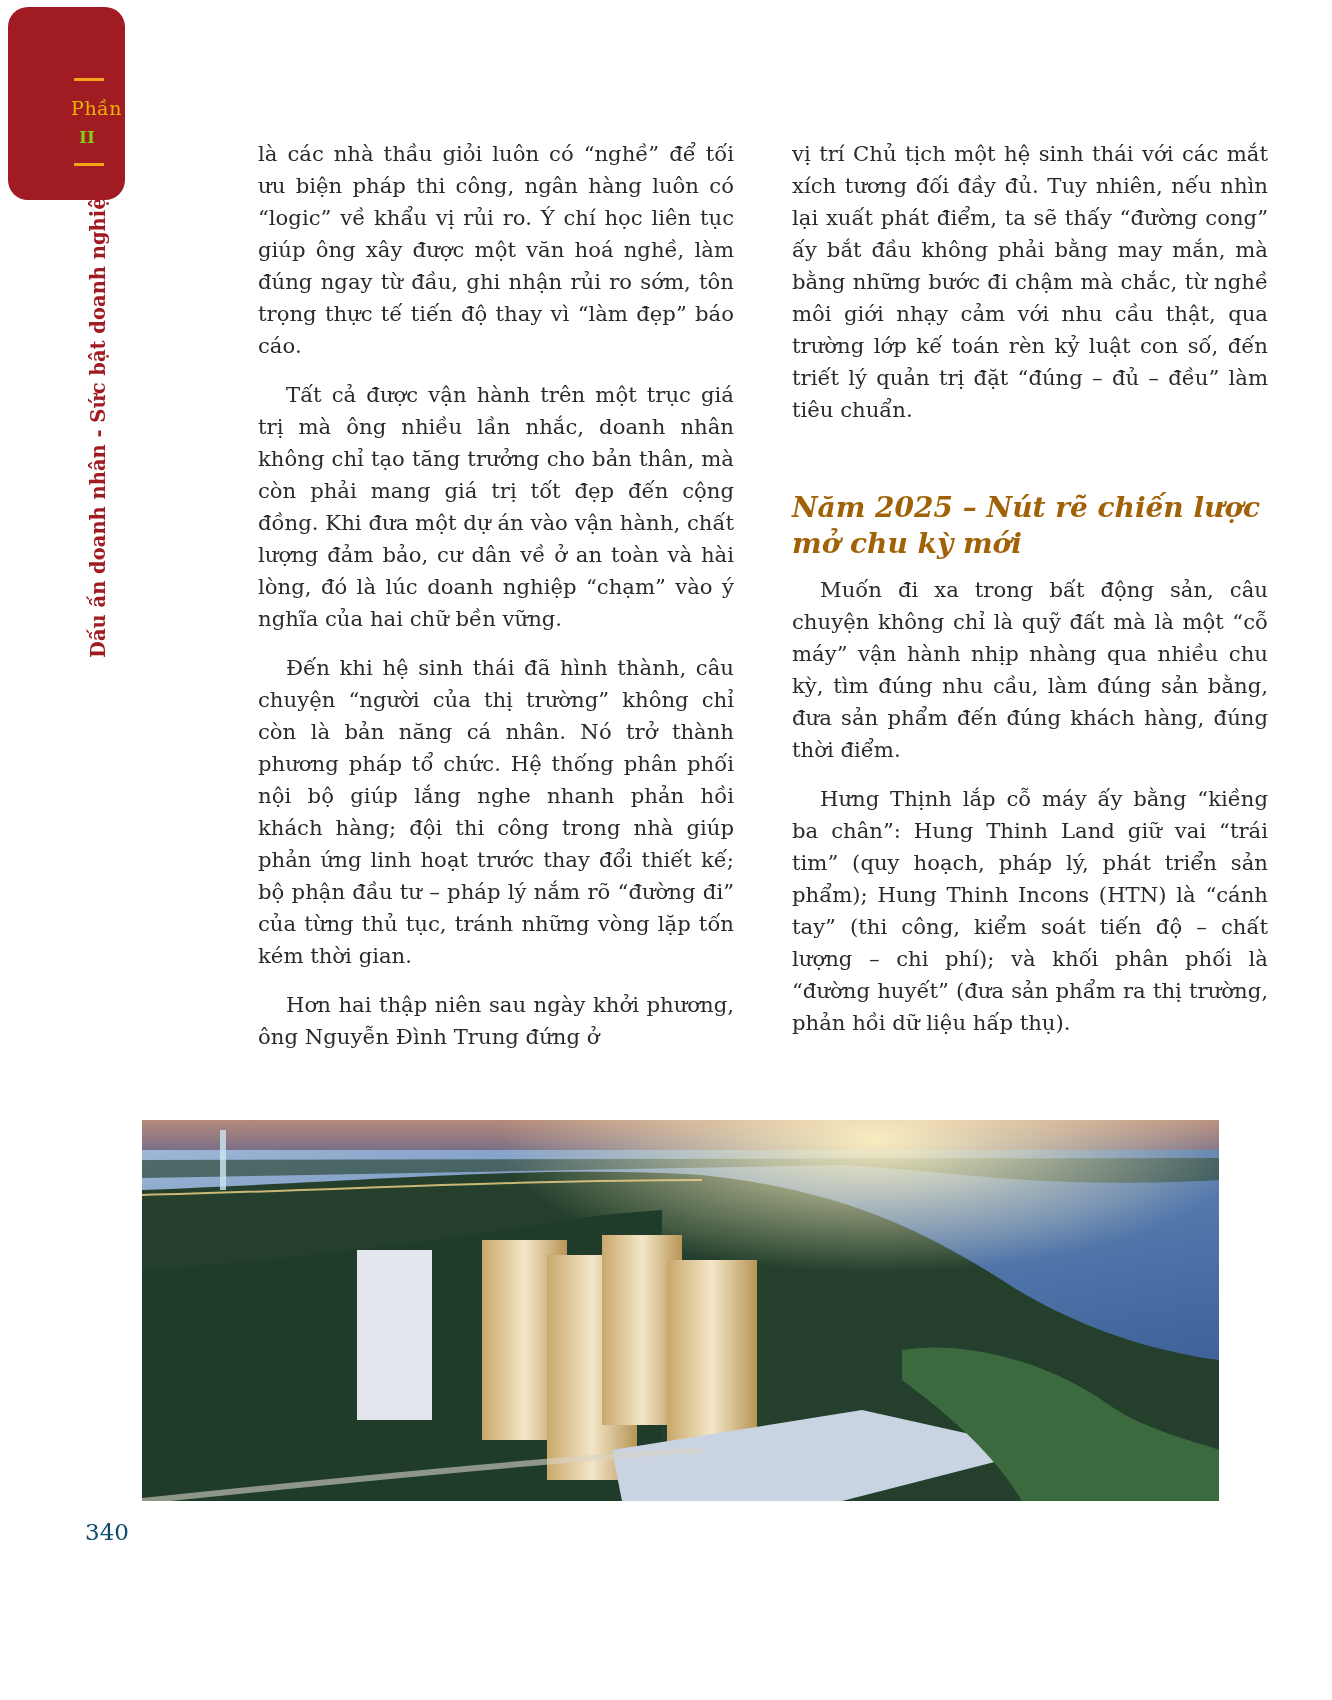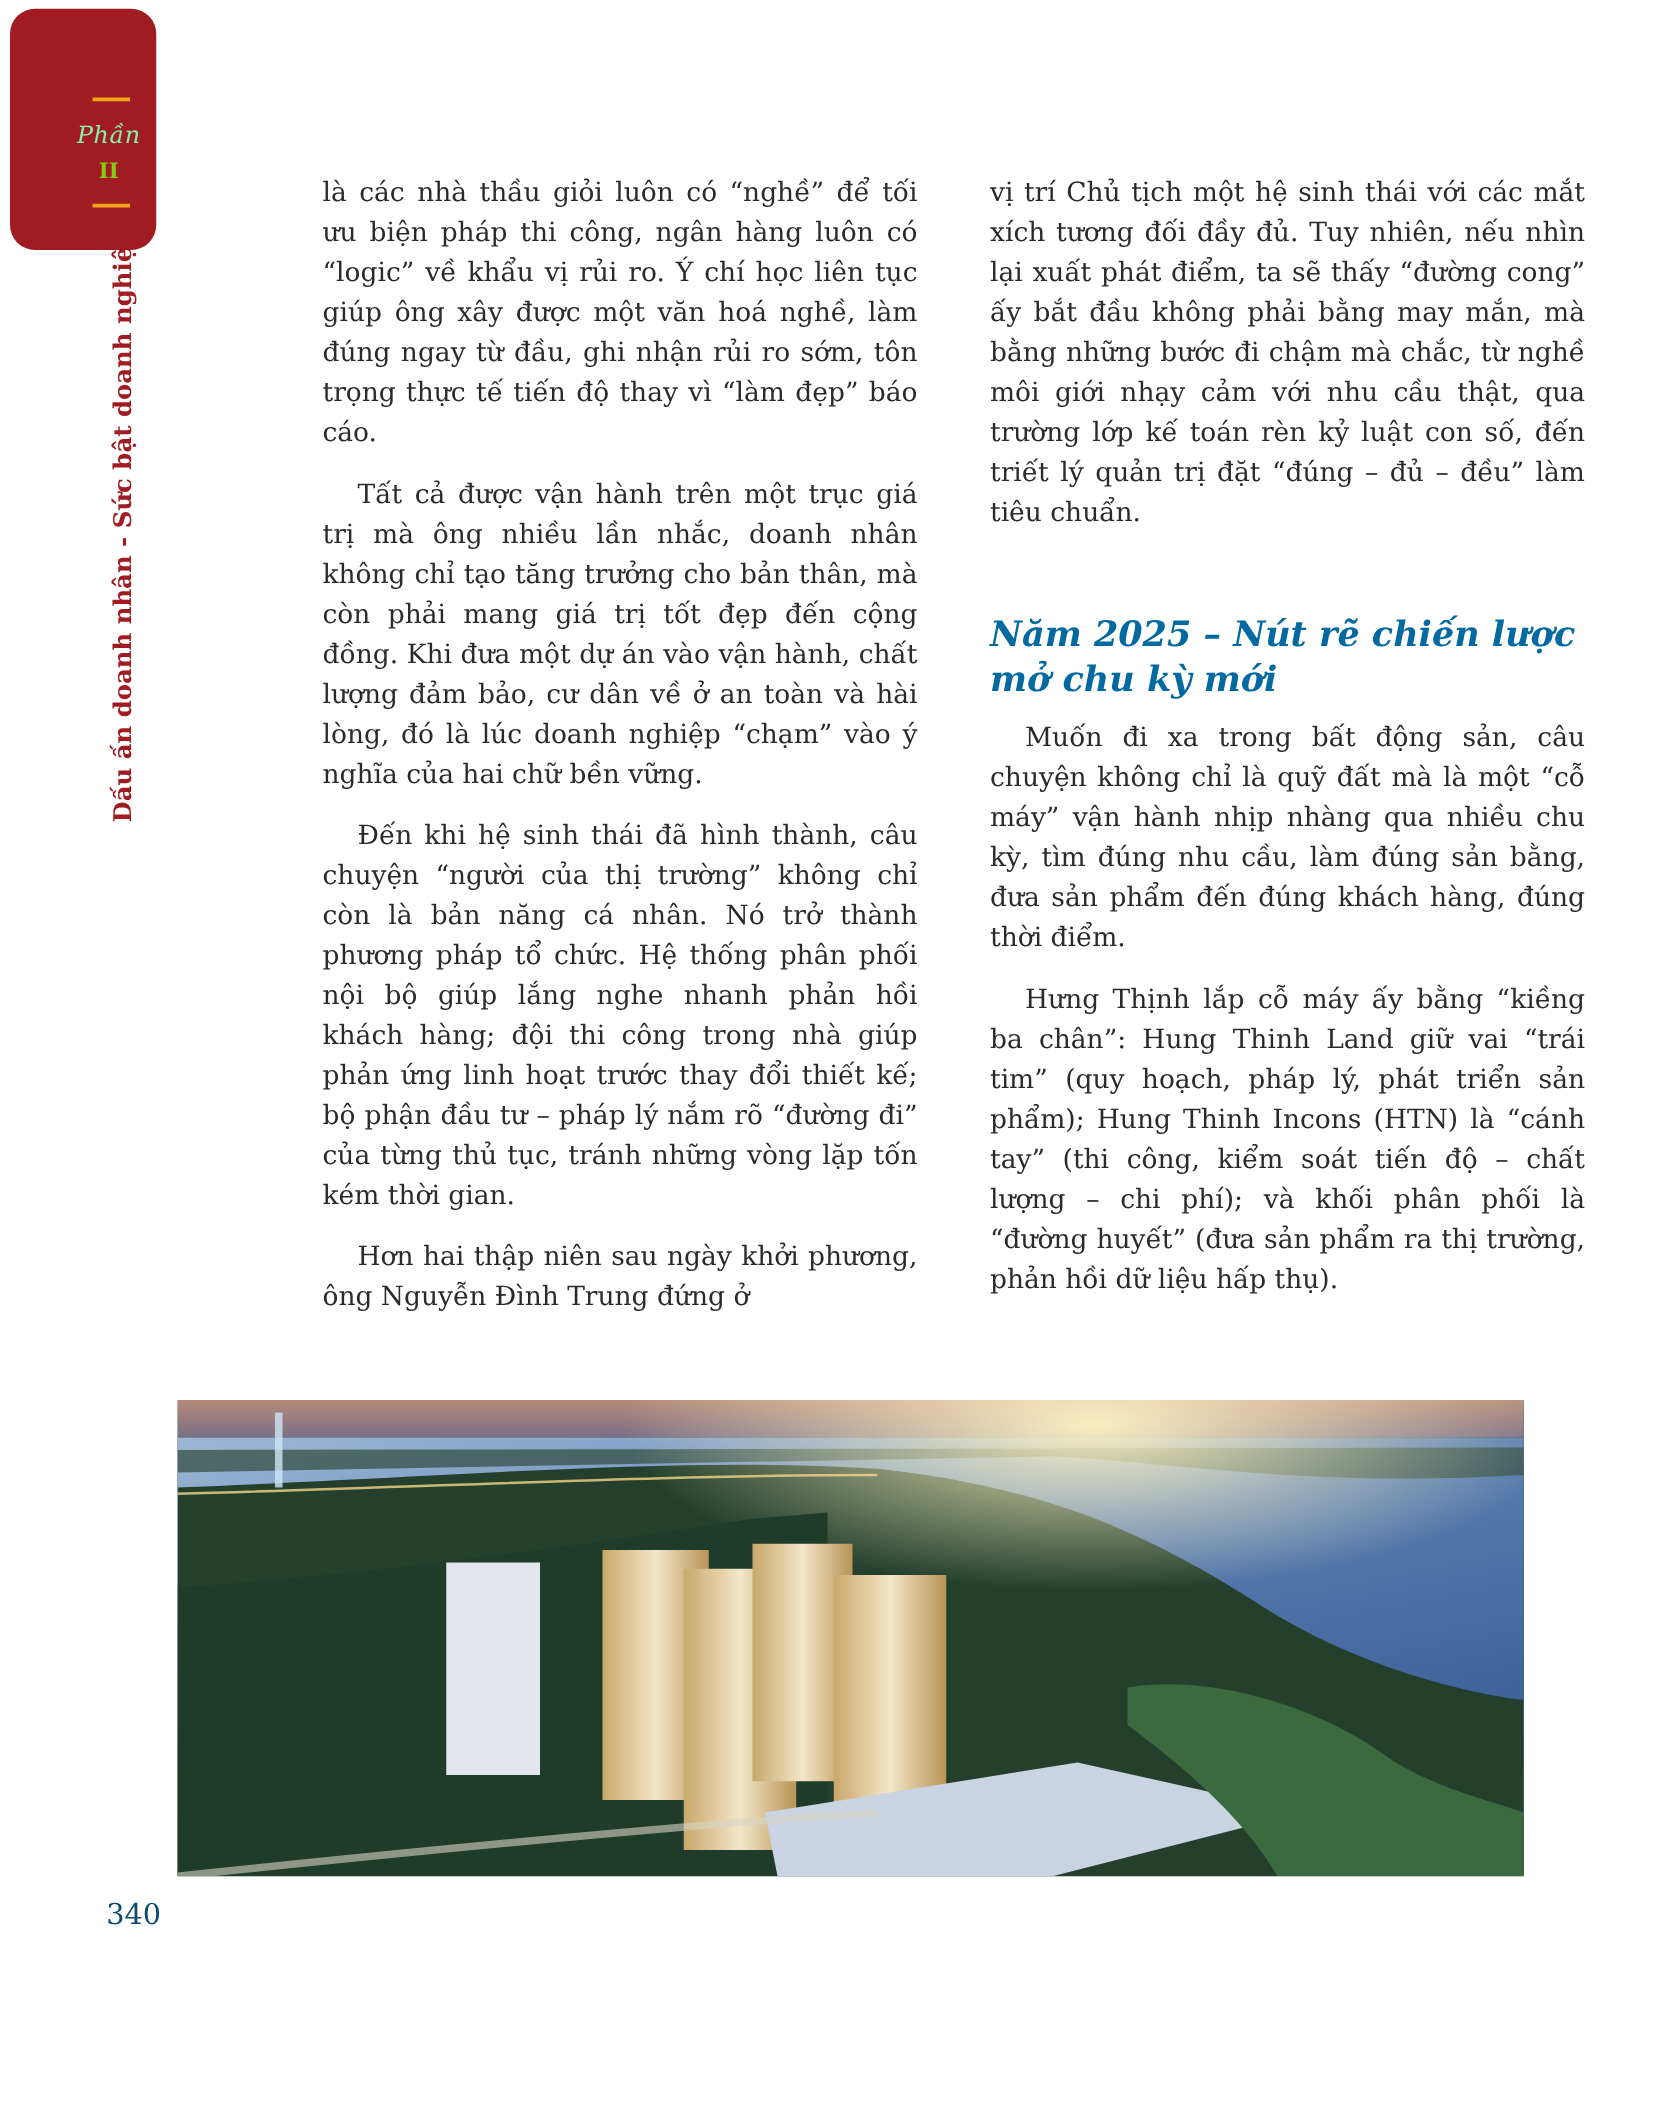--- a/index.html
+++ b/index.html
@@ -12,23 +12,23 @@
   .part-tab {
     position: absolute; left: 8px; top: 7px; width: 117px; height: 193px;
     background: #a01c22; border-radius: 20px;
   }
   .part-tab .rule {
     position: absolute; left: 66px; width: 30px; height: 3px; background: #f2a51a;
   }
   .part-tab .rule.top { top: 71px; }
   .part-tab .rule.bottom { top: 156px; }
   .part-tab .part-word {
-    position: absolute; left: 44px; top: 90px; width: 70px; text-align: center;
-    font-family: "DejaVu Serif", serif; font-style: italic; font-size: 19px;
-    color: #86efac; letter-spacing: 0.5px;
+    position: absolute; left: 44px; top: 90px; width: 70px; text-align: right;
+    font-family: "DejaVu Serif", serif; font-size: 19px;
+    color: #eab308; letter-spacing: 0.5px;
   }
   .part-tab .part-num {
     position: absolute; left: 44px; top: 120px; width: 70px; text-align: center;
     font-family: "DejaVu Serif", serif; font-weight: bold; font-size: 17px; color: #84cc16;
   }
   .running-header {
     position: absolute; left: 87px; top: 658px;
     transform-origin: 0 0; transform: rotate(-90deg);
     white-space: nowrap;
     font-family: "DejaVu Serif", serif; font-weight: bold; font-size: 19.5px;
@@ -40,21 +40,21 @@
   }
   .col.left { left: 226px; }
   .col.right { left: 760px; }
   .col p {
     margin: 0 0 17px 0; text-align: justify; text-indent: 28px;
   }
   .col p.noindent { text-indent: 0; }
   .section-heading {
     margin: 64px 0 12px 0;
     font-family: "DejaVu Serif", serif; font-style: italic; font-weight: bold;
-    font-size: 28px; line-height: 36px; color: #0369a1;
+    font-size: 28px; line-height: 36px; color: #a16207;
   }
   .photo {
     position: absolute; left: 142px; top: 1120px; width: 1077px; height: 381px;
     overflow: hidden;
     background: linear-gradient(180deg, #c99a78 0%, #8b7c86 7%, #4d6a96 14%, #3c5e93 40%, #2c4a6a 60%, #1f3a2c 100%);
   }
   .photo svg { display: block; width: 100%; height: 100%; }
   .page-number {
     position: absolute; left: 85px; top: 1519px;
     font-family: "DejaVu Serif", serif; font-size: 23px; color: #0c4a6e;

